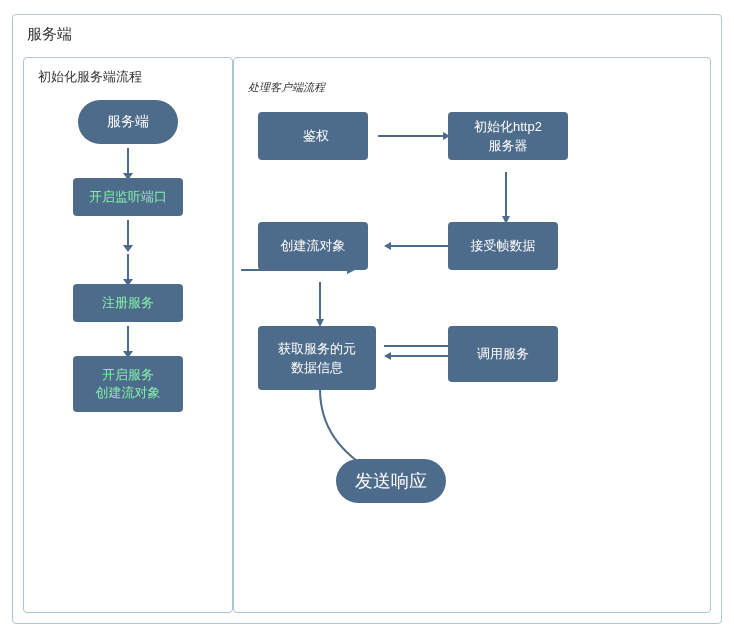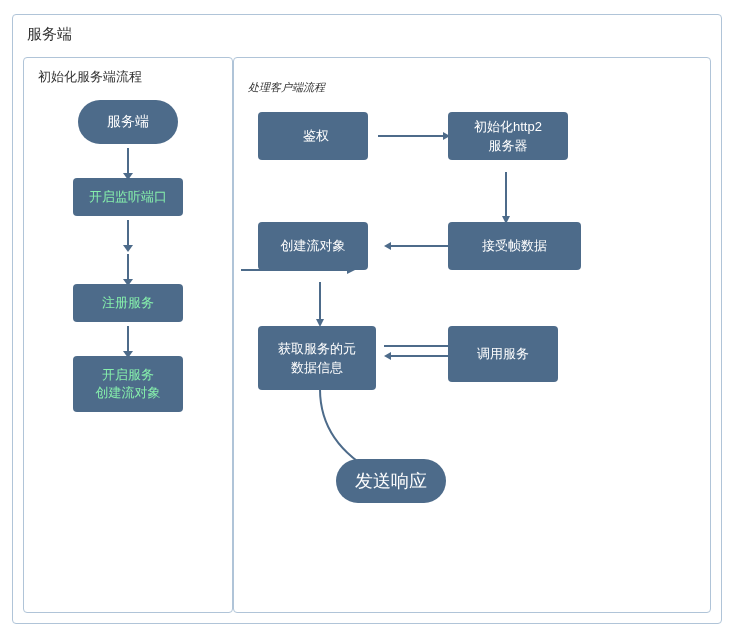--- a/index.html
+++ b/index.html
@@ -238,21 +238,21 @@
 
         <div class="rnode" style="left:200px; top:8px; width:120px; height:48px;">
           <span style="white-space: pre-line;">初始化http2
 服务器</span>
         </div>
 
         <div class="rnode" style="left:10px; top:118px; width:110px; height:48px;">
           <span>创建流对象</span>
         </div>
 
-        <div class="rnode" style="left:200px; top:118px; width:133px; height:48px;align-items:center;">
+        <div class="rnode" style="left:200px; top:118px; width:110px; height:48px;align-items:center;">
           <span>接受帧数据</span>
         </div>
 
         <div class="rnode" style="left:10px; top:222px; width:118px; height:64px;">
           <span style="white-space: pre-line;">获取服务的元
 数据信息</span>
         </div>
 
         <div class="rnode" style="left:200px; top:222px; width:110px; height:56px;">
           <span>调用服务</span>

